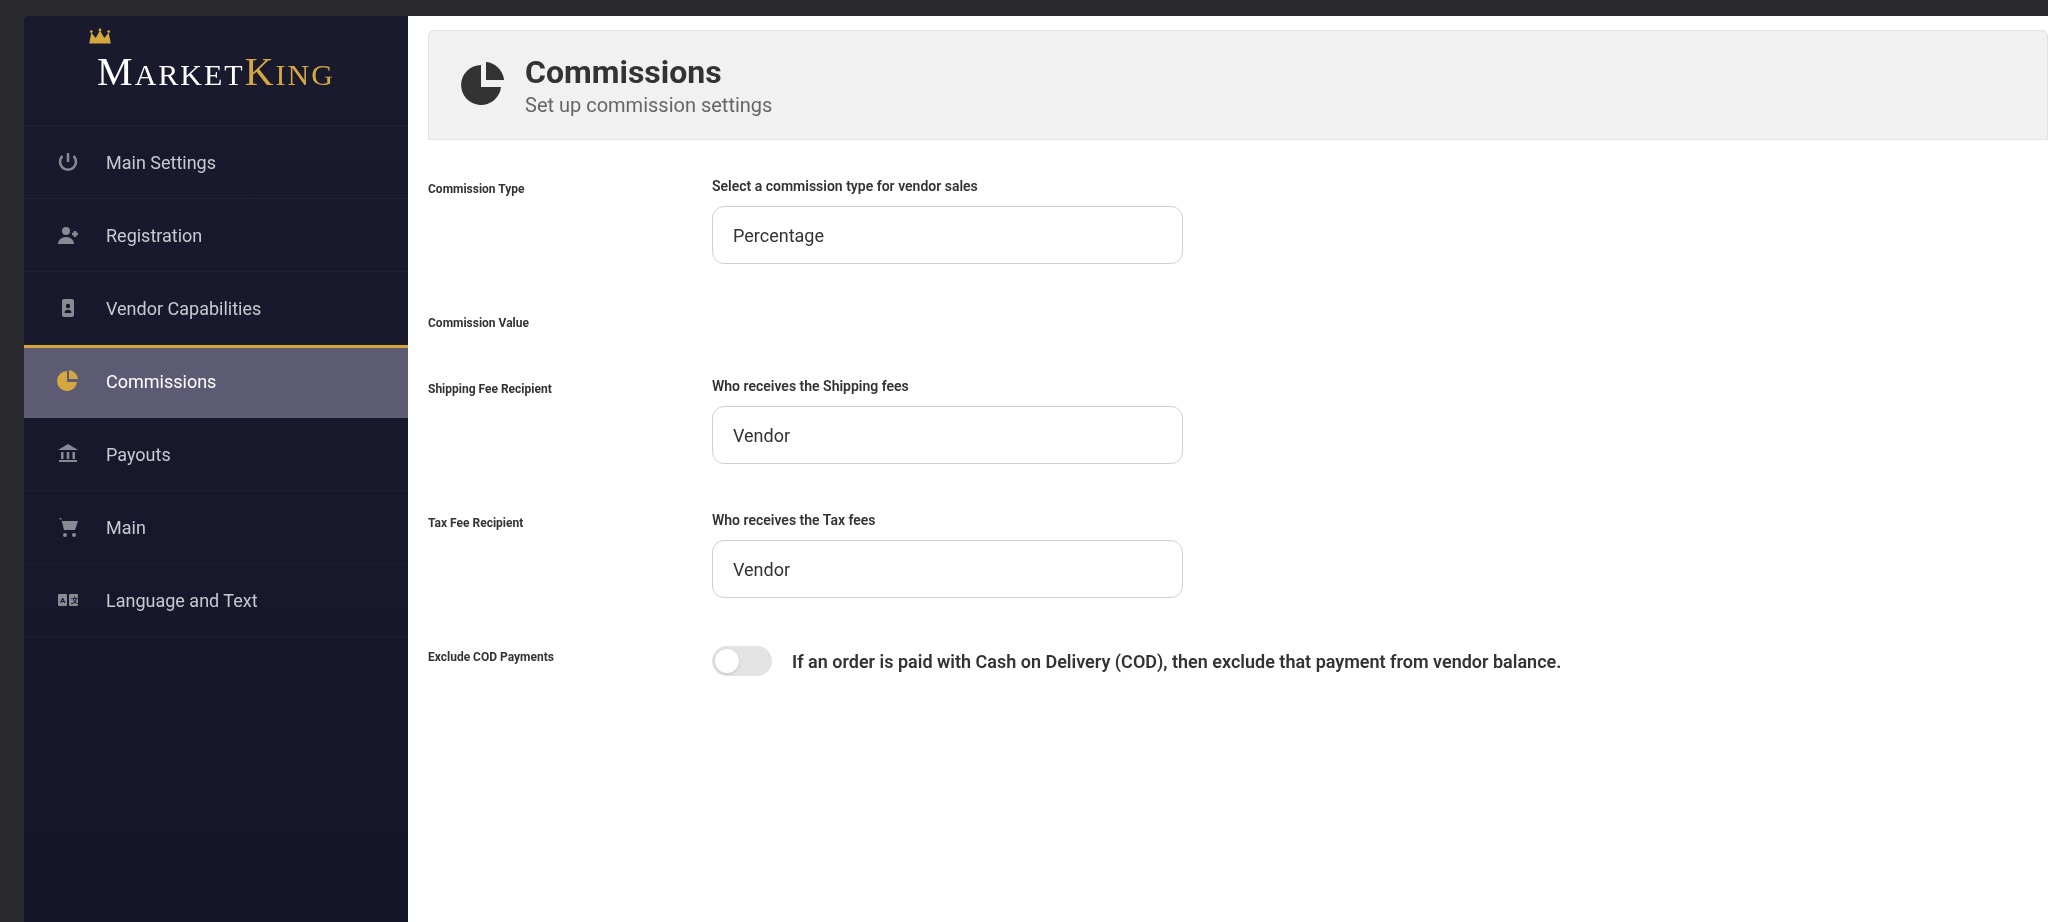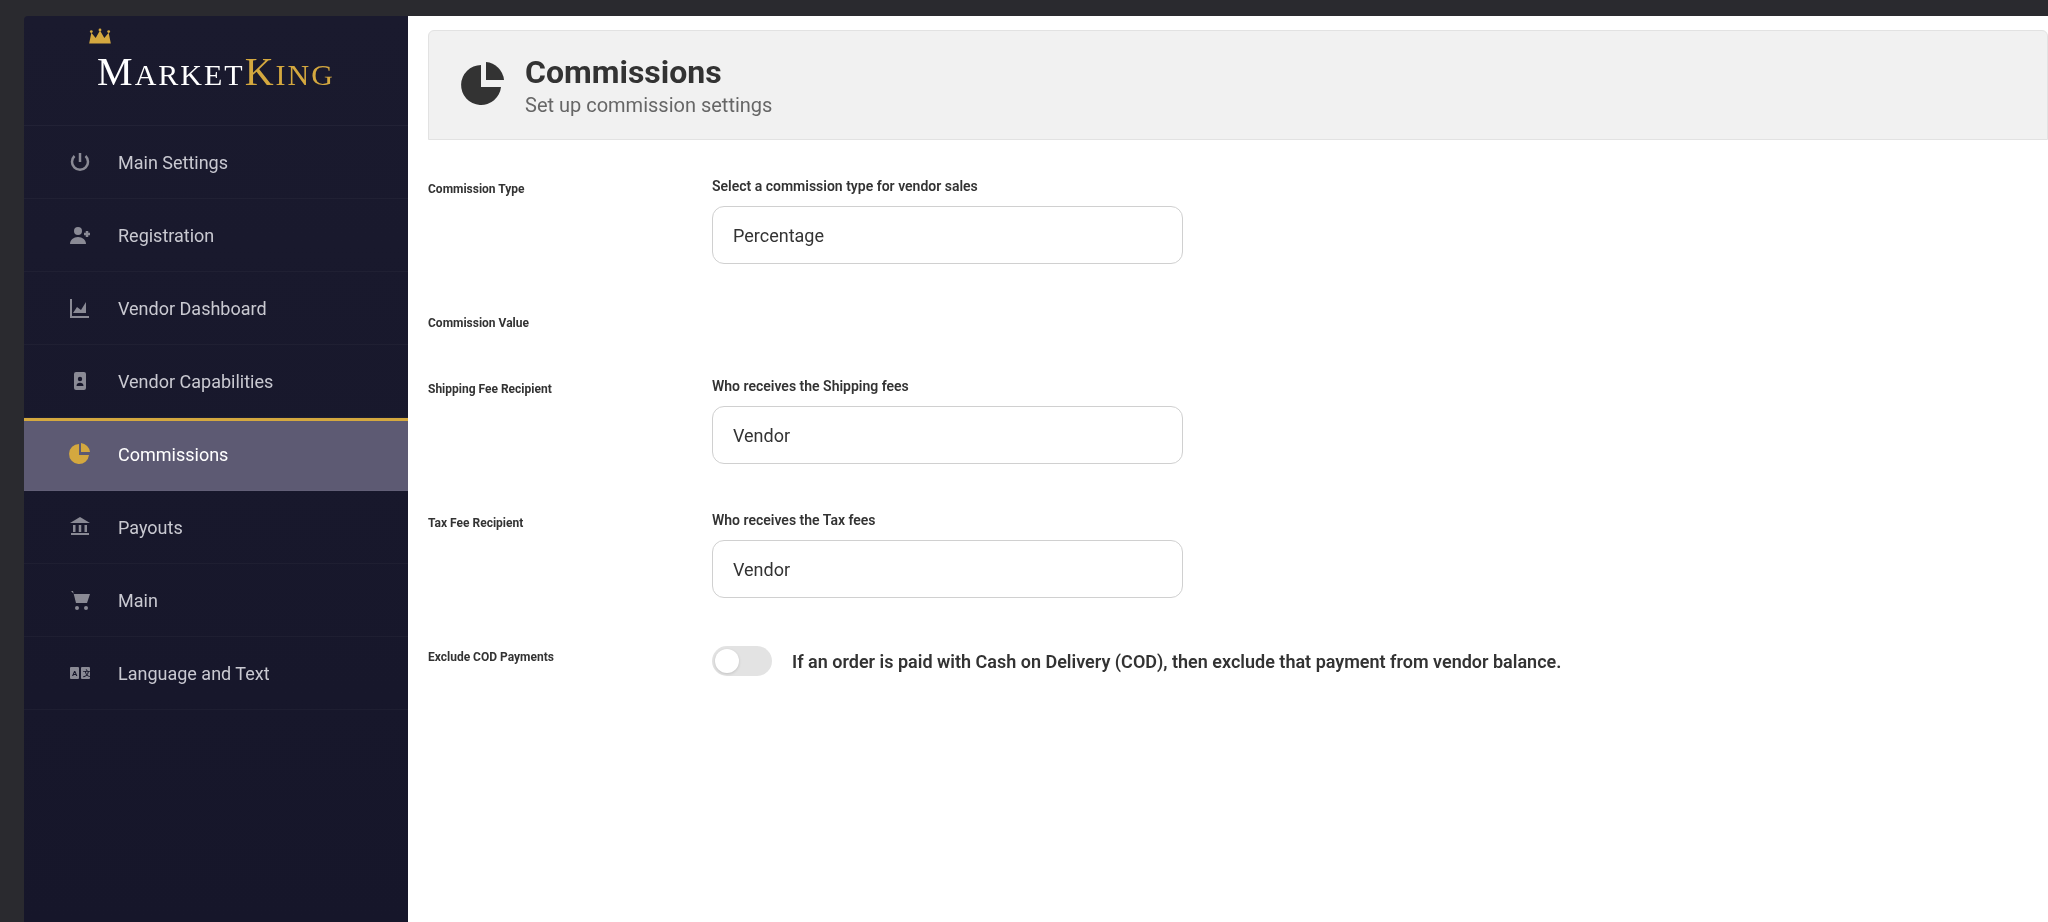--- a/index.html
+++ b/index.html
@@ -60,21 +60,21 @@
     color: #d4a83f;
   }
   .nav {
     display: flex;
     flex-direction: column;
   }
   .nav-item {
     display: flex;
     align-items: center;
     gap: 26px;
-    padding: 24px 44px;
+    padding: 24px 32px;
     color: #c9c9d1;
     font-size: 18px;
     cursor: pointer;
     border-bottom: 1px solid rgba(255,255,255,0.03);
   }
   .nav-item.active {
     background: #5d5a73;
     color: #fff;
     border-top: 3px solid #d4a83f;
     padding-top: 21px;
@@ -234,29 +234,20 @@
       </div>
       <div class="nav-item">
         <span class="nav-icon">
           <svg viewBox="0 0 24 24" fill="currentColor">
               <circle cx="10" cy="8" r="4"></circle>
               <path d="M2 21c0-4 3.5-7 8-7s8 3 8 7H2z"></path>
               <path d="M19 8v6M16 11h6" stroke="currentColor" stroke-width="2.5"></path>
             </svg>
         </span>
         <span>Registration</span>
-      </div>
-      <div class="nav-item">
-        <span class="nav-icon">
-          <svg viewBox="0 0 24 24" fill="currentColor">
-              <path d="M3 3v18h18" stroke="currentColor" stroke-width="2" fill="none"></path>
-              <path d="M5 17l4-6 4 3 5-8v11H5z"></path>
-            </svg>
-        </span>
-        <span>Vendor Dashboard</span>
       </div>
       <div class="nav-item">
         <span class="nav-icon">
           <svg viewBox="0 0 24 24" fill="currentColor">
               <rect x="6" y="3" width="12" height="18" rx="2"></rect>
               <circle cx="12" cy="10" r="2.2" fill="#16162a"></circle>
               <path d="M8.5 17c0-2 1.5-3.2 3.5-3.2s3.5 1.2 3.5 3.2H8.5z" fill="#16162a"></path>
             </svg>
         </span>
         <span>Vendor Capabilities</span>

